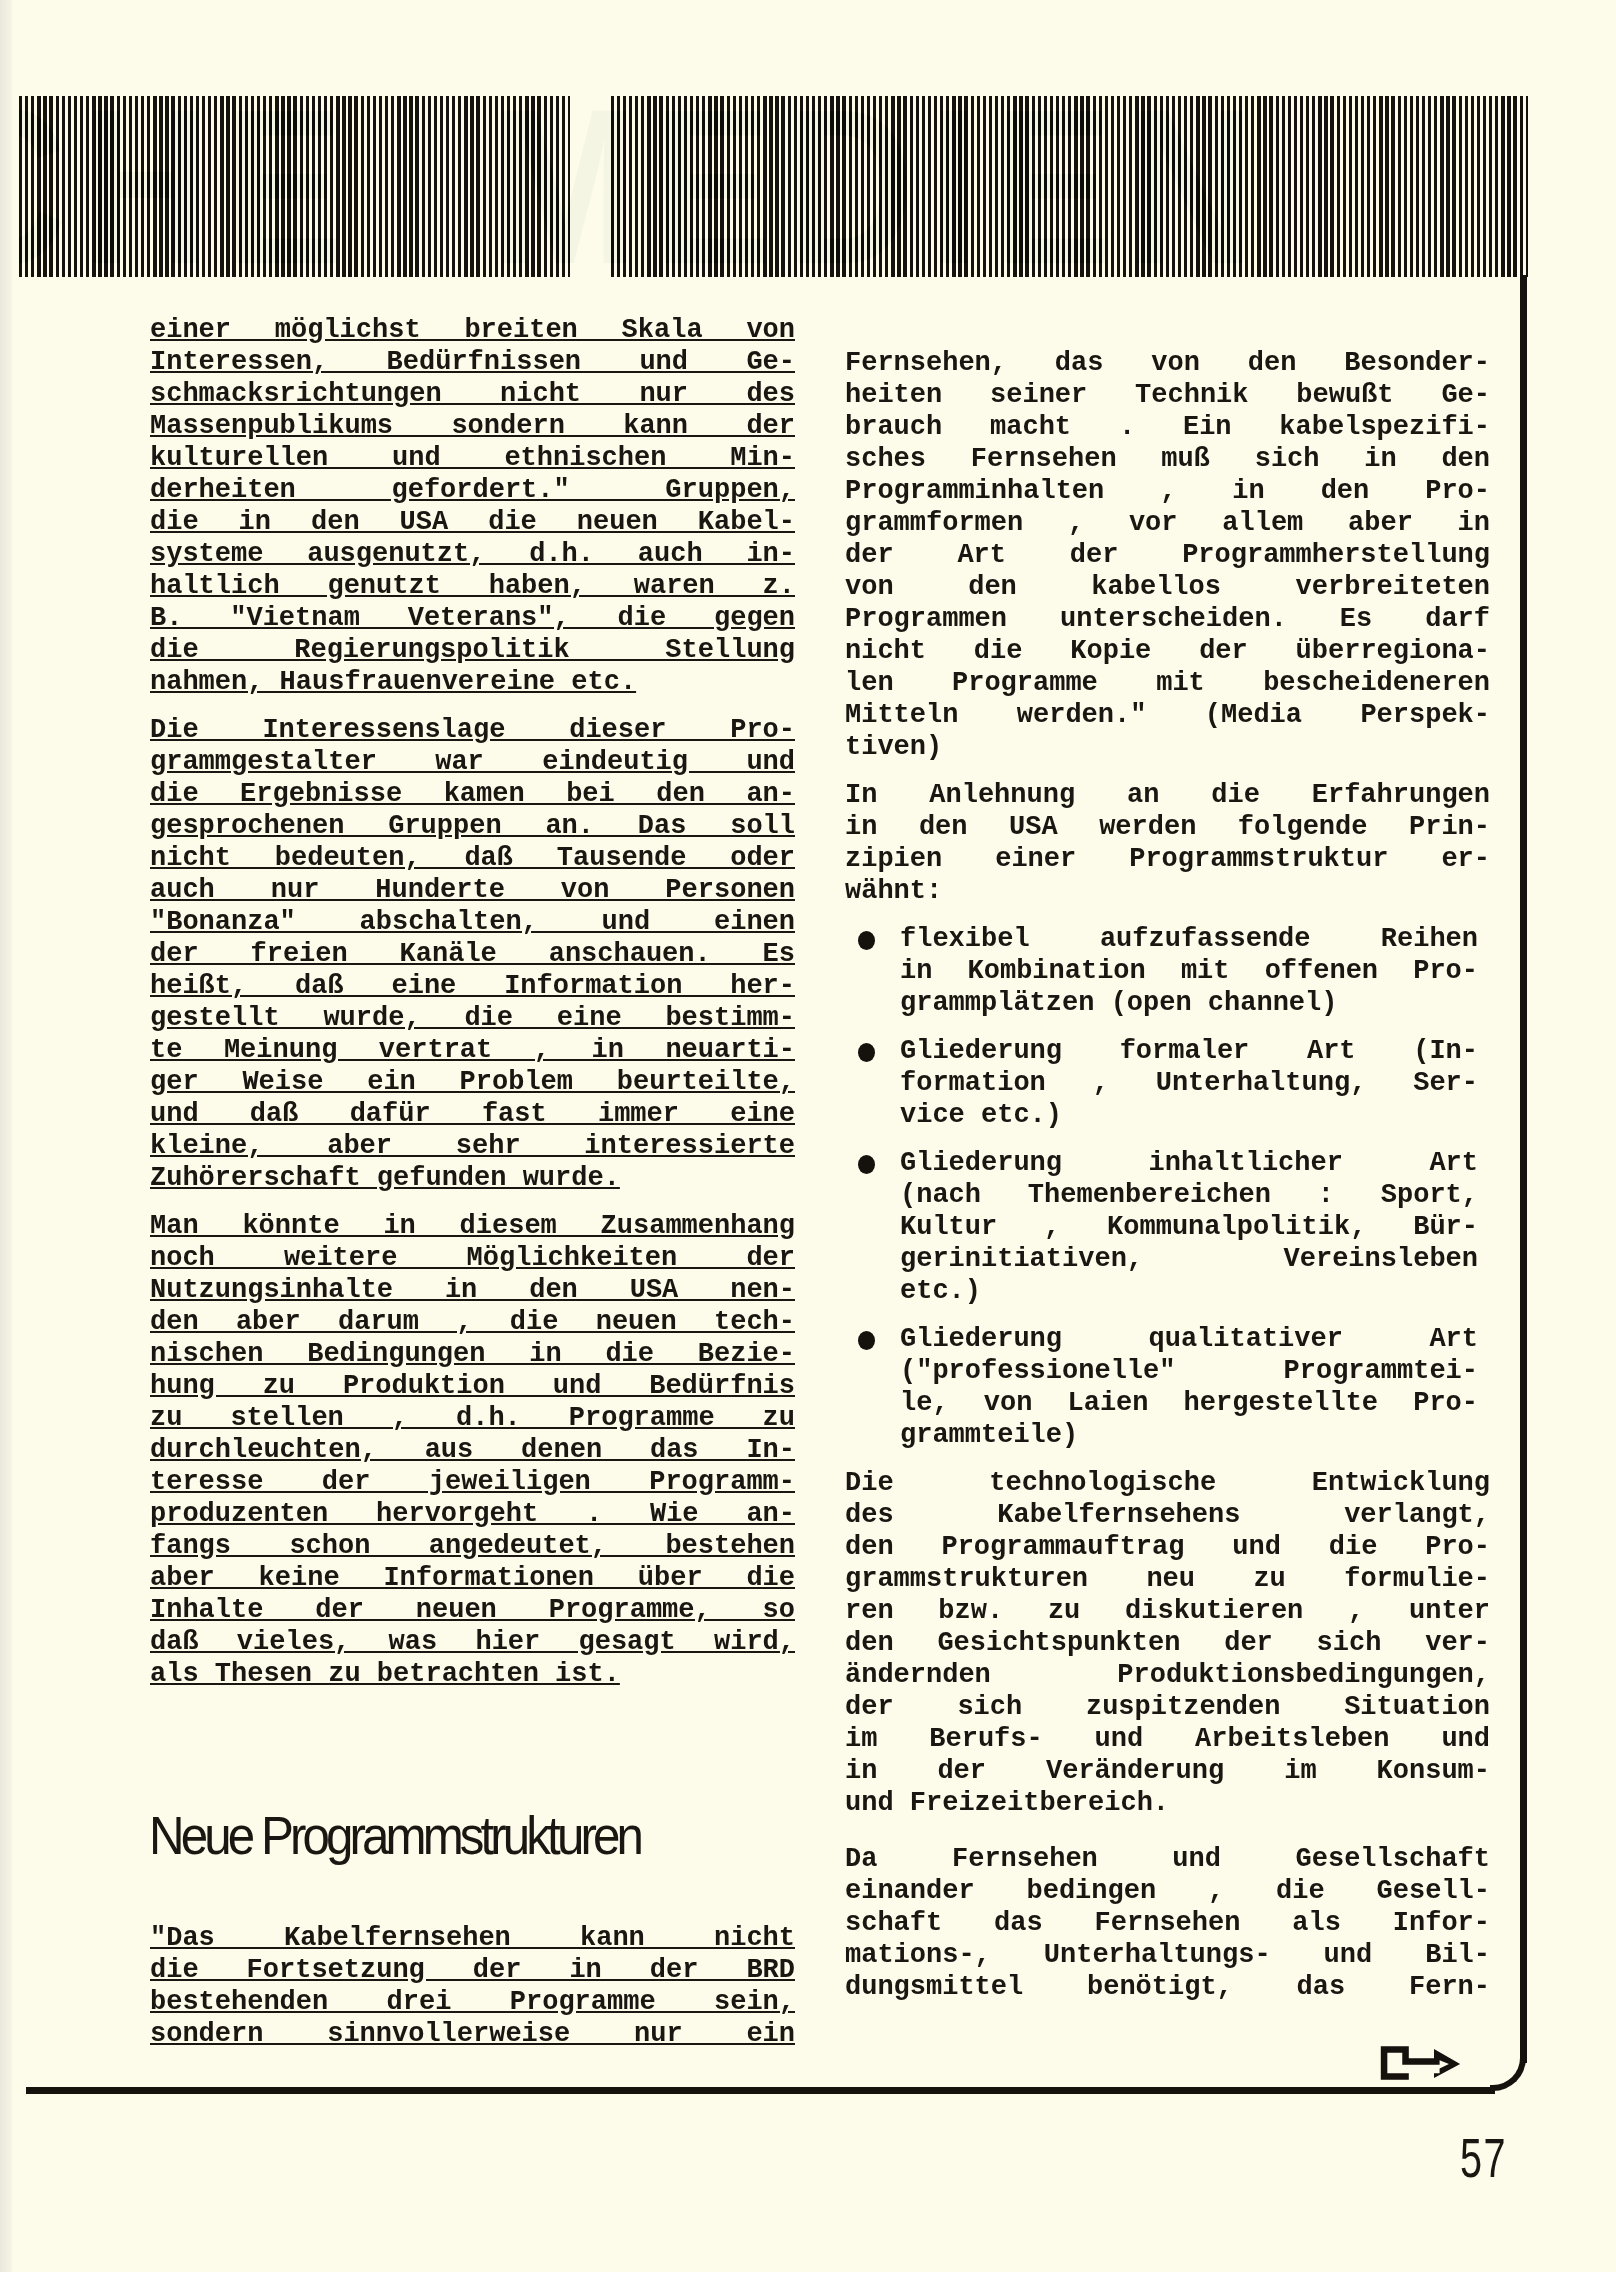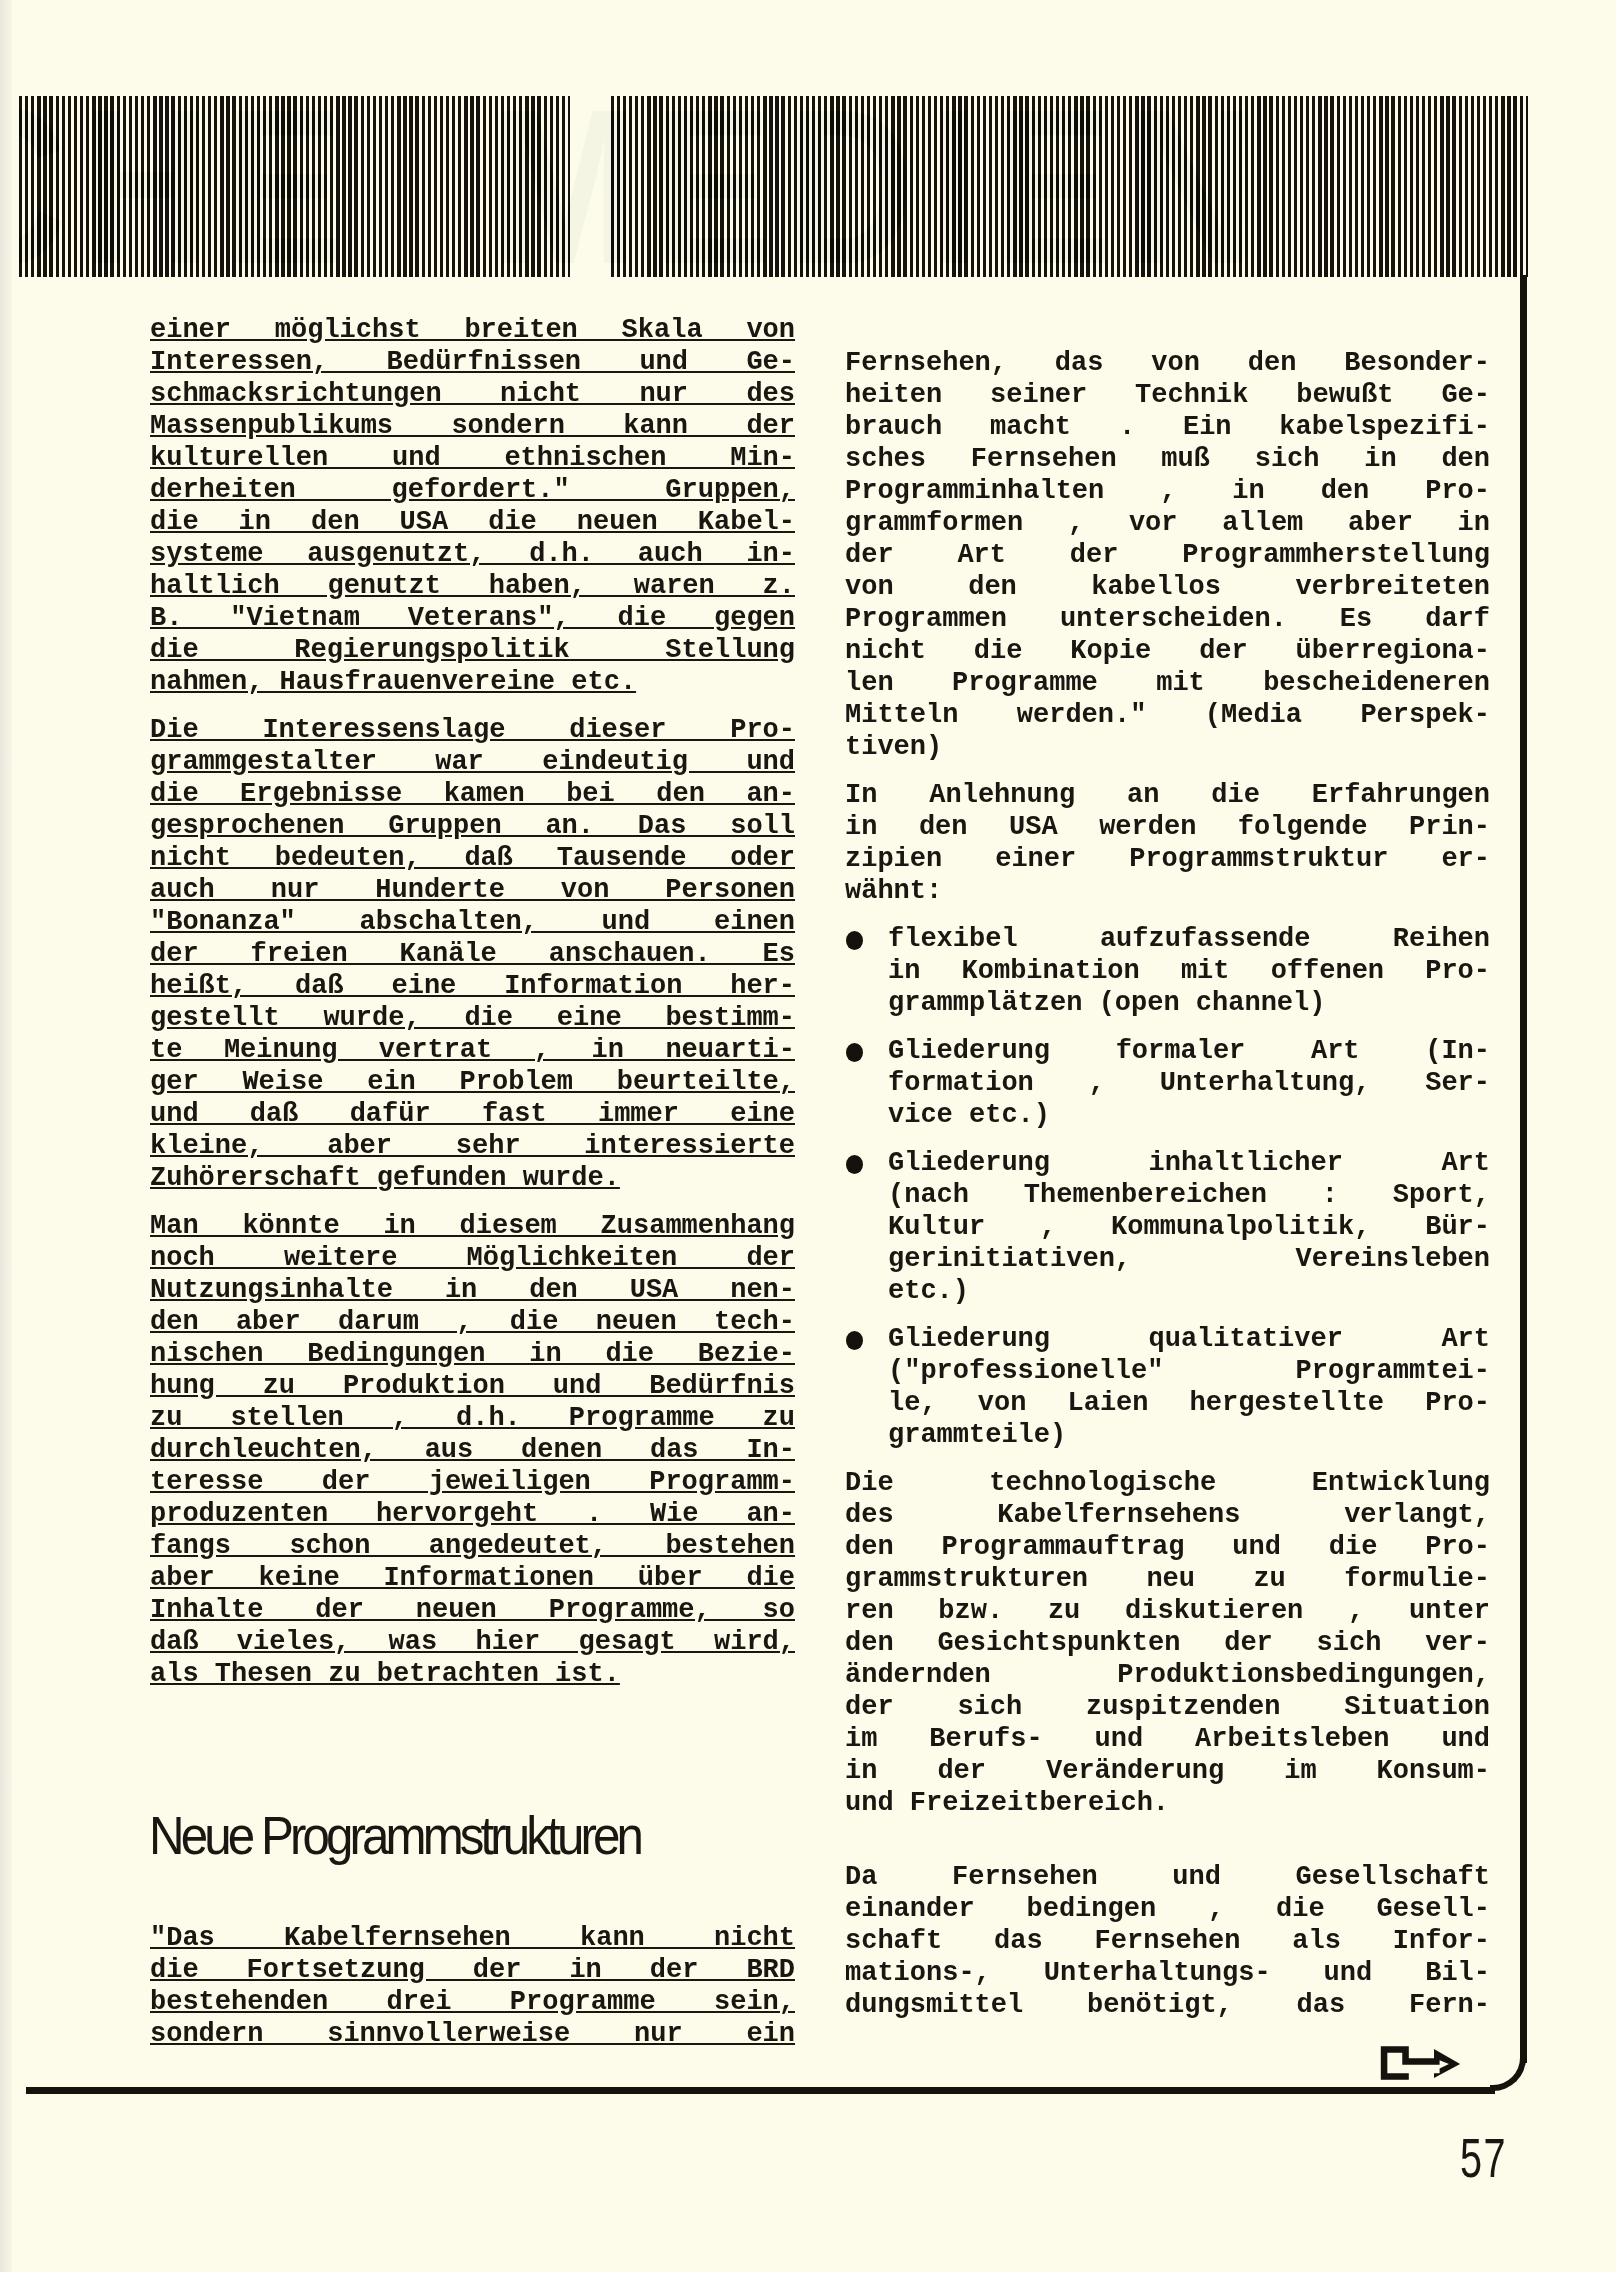--- a/index.html
+++ b/index.html
@@ -63,21 +63,21 @@
   .col-left { left: 150px; top: 314px; text-decoration: underline; }
   .col-right { left: 845px; top: 347px; }
 
   .section-heading {
     position: absolute; left: 149px; top: 1805px;
     font-family: "Liberation Sans", "DejaVu Sans", sans-serif;
     font-weight: normal; font-size: 53px; letter-spacing: -4.2px;
     color: #1a1612; white-space: nowrap; transform: scaleX(0.93); transform-origin: left;
   }
 
-  .bullets { margin: 0; padding: 0; list-style: none; }
+  .bullets { margin: 12px; padding: 0; list-style: none; }
   .bullets li { position: relative; padding-left: 43px; margin-bottom: 16px; }
   .bullet-dot {
     position: absolute; left: 0.9px; top: 8.4px; width: 17px; height: 19px;
     border-radius: 50%; background: #15110d;
   }
 
   .continue-arrow {
     position: absolute; left: 1378px; top: 2044px; width: 84px; height: 38px;
   }
   .page-number {
@@ -188,21 +188,21 @@
       <span class="line">in den USA werden folgende Prin-</span>
       <span class="line">zipien einer Programmstruktur er-</span>
       <span class="line last">wähnt:</span>
     </p>
   <ul class="bullets">
     <li><span class="bullet-dot"></span><span><span class="line">flexibel aufzufassende Reihen</span><span class="line">in Kombination mit offenen Pro-</span><span class="line last">grammplätzen (open channel)</span></span></li>
     <li><span class="bullet-dot"></span><span><span class="line">Gliederung formaler Art (In-</span><span class="line">formation , Unterhaltung, Ser-</span><span class="line last">vice etc.)</span></span></li>
     <li><span class="bullet-dot"></span><span><span class="line">Gliederung inhaltlicher Art</span><span class="line">(nach Themenbereichen : Sport,</span><span class="line">Kultur , Kommunalpolitik, Bür-</span><span class="line">gerinitiativen, Vereinsleben</span><span class="line last">etc.)</span></span></li>
     <li><span class="bullet-dot"></span><span><span class="line">Gliederung qualitativer Art</span><span class="line">("professionelle" Programmtei-</span><span class="line">le, von Laien hergestellte Pro-</span><span class="line last">grammteile)</span></span></li>
   </ul>
-  <p style="margin-bottom:42px;">
+  <p style="margin-bottom:24px;">
       <span class="line">Die technologische Entwicklung</span>
       <span class="line">des Kabelfernsehens verlangt,</span>
       <span class="line">den Programmauftrag und die Pro-</span>
       <span class="line">grammstrukturen neu zu formulie-</span>
       <span class="line">ren bzw. zu diskutieren , unter</span>
       <span class="line">den Gesichtspunkten der sich ver-</span>
       <span class="line">ändernden Produktionsbedingungen,</span>
       <span class="line">der sich zuspitzenden Situation</span>
       <span class="line">im Berufs- und Arbeitsleben und</span>
       <span class="line">in der Veränderung im Konsum-</span>

